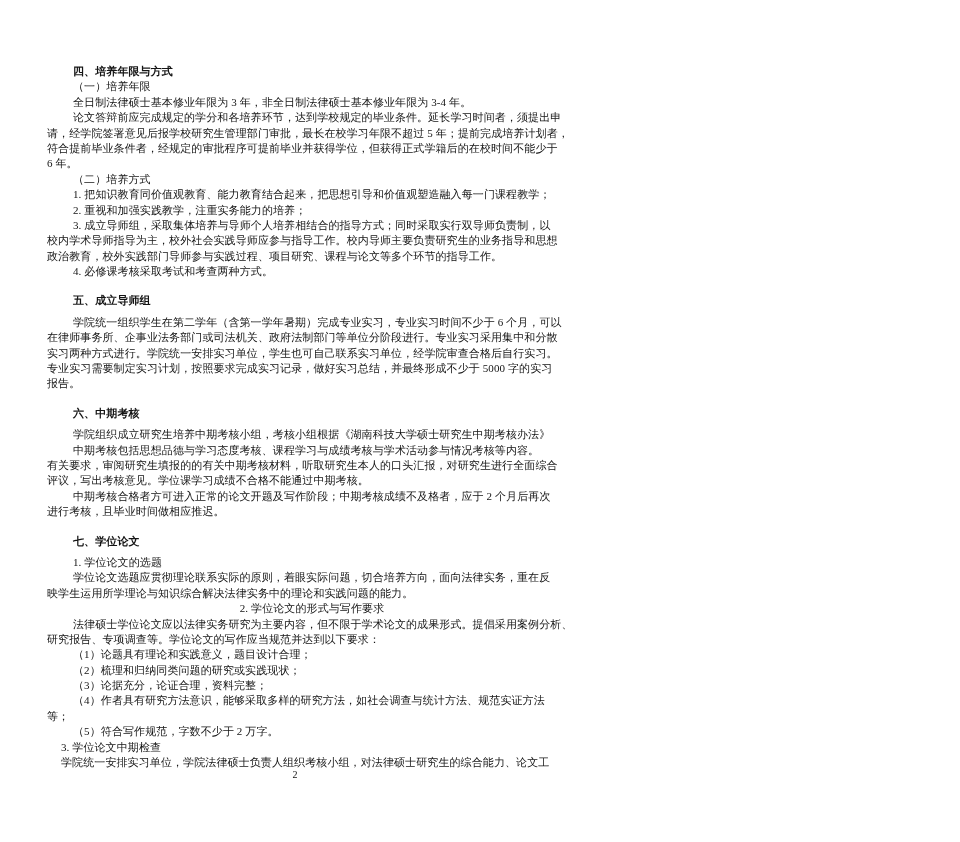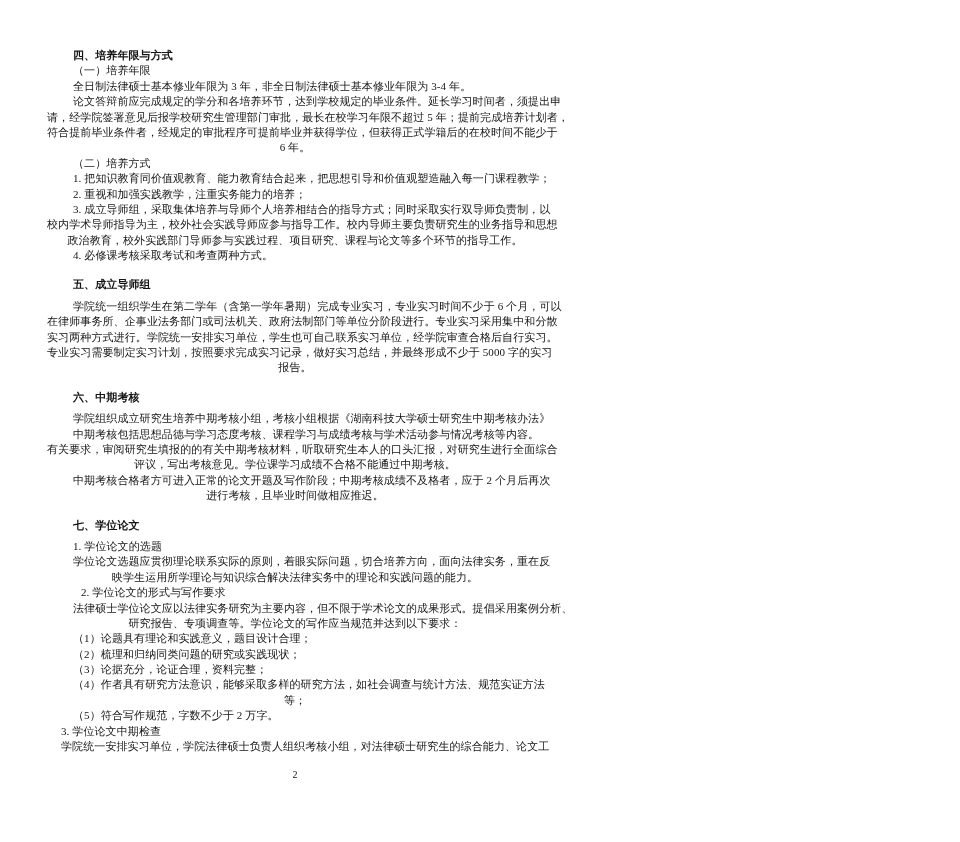--- a/index.html
+++ b/index.html
@@ -12,35 +12,35 @@
     width: 960px;
     height: 842px;
     background: #ffffff;
     overflow: hidden;
     font-family: "Liberation Serif", "DejaVu Serif", serif;
     color: #141414;
   }
   .content {
     position: absolute;
     left: 47px;
-    top: 48px;
+    top: 64px;
     width: 496px;
   }
   .line {
     font-size: 11px;
     line-height: 15.4px;
     height: 15.4px;
     white-space: nowrap;
     letter-spacing: 0.1px;
   }
   .line.h  { font-weight: 700; padding-left: 26px; }
   .line.i  { padding-left: 26px; }
   .line.i1 { padding-left: 14px; }
-  .line.i2 { padding-left: 34px; }
-  .line.m  { padding-left: 0; text-align: center; }
+  .line.i2 { padding-left: 34px; text-align: center; }
+  .line.m  { padding-left: 0; }
   .line.gb { height: 14px; }   
   .line.ga { height: 6px; }    
   .pagenum {
     position: absolute;
     left: 47px;
     top: 768px;
     width: 496px;
     text-align: center;
     font-size: 10px;
     line-height: 14px;

